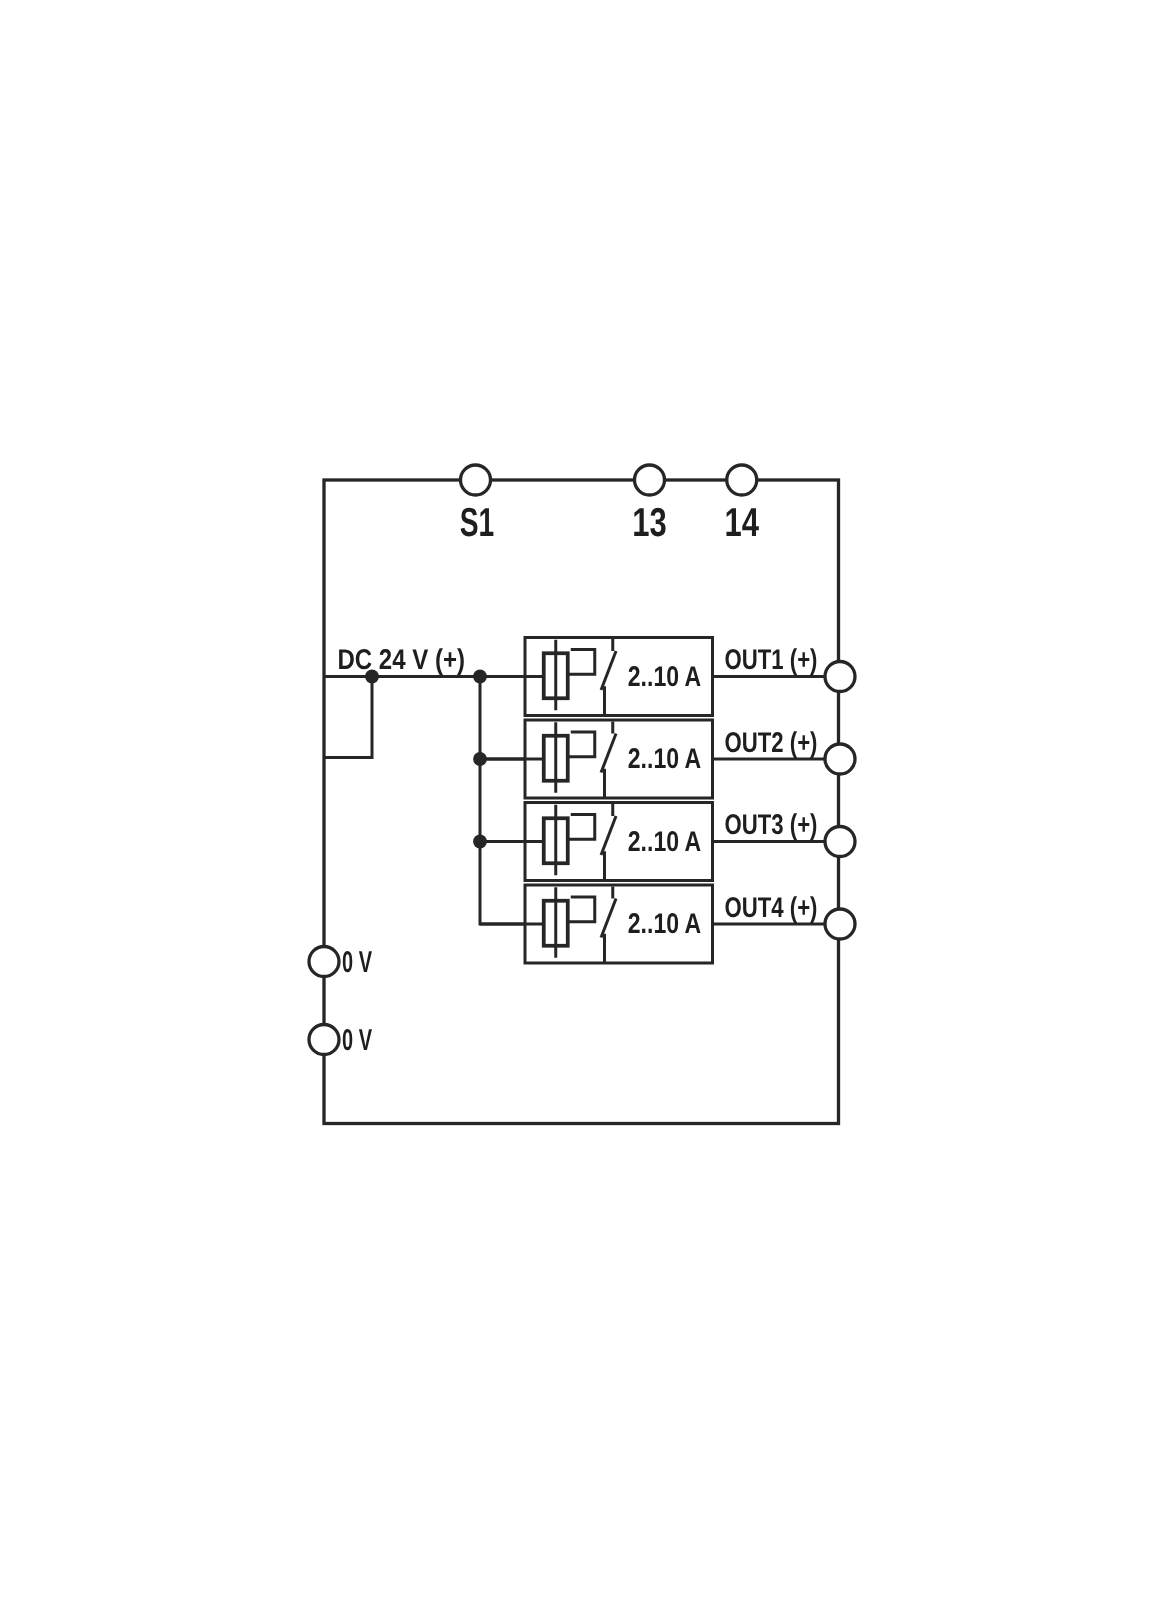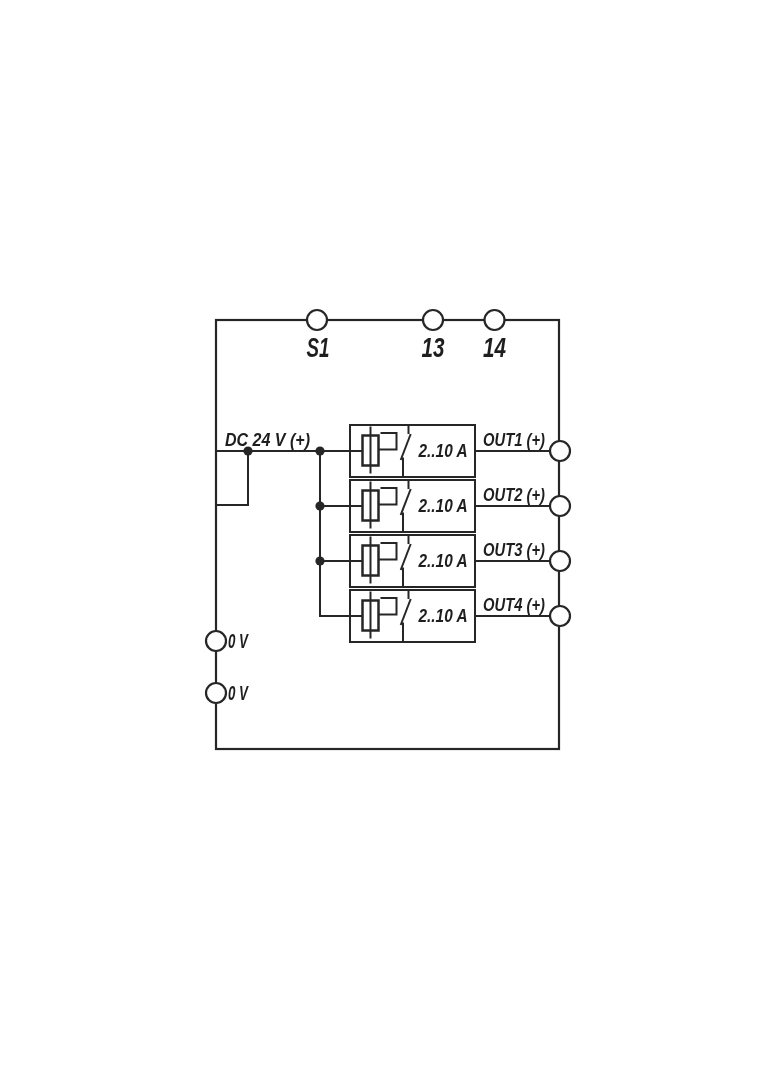--- a/index.html
+++ b/index.html
@@ -3,21 +3,21 @@
 <meta charset="utf-8">
 <style>
   :root{
     --line:#262626;
     --text:#1e1e1e;
     --bg:#ffffff;
     --term-fill:#ffffff;
   }
   *{margin:0;padding:0;box-sizing:border-box;}
   html,body{width:784px;height:1066px;background:var(--bg);overflow:hidden;}
-  .stage{position:relative;width:784px;height:1066px;background:var(--bg);font-style:italic;}
+  .stage{position:relative;width:784px;height:1066px;background:var(--bg);}
   svg{position:absolute;left:0;top:0;display:block;}
   .ln{fill:none;stroke:var(--line);stroke-width:2;}
   .ln-frame{fill:none;stroke:var(--line);stroke-width:2.2;}
   .fuse-rect{fill:none;stroke:var(--line);stroke-width:2.5;}
   .term{fill:var(--term-fill);stroke:var(--line);stroke-width:2.2;}
   .dot{fill:var(--line);stroke:none;}
   text{
     font-family:"Liberation Sans","DejaVu Sans",sans-serif;
     font-weight:700;
     fill:var(--text);

